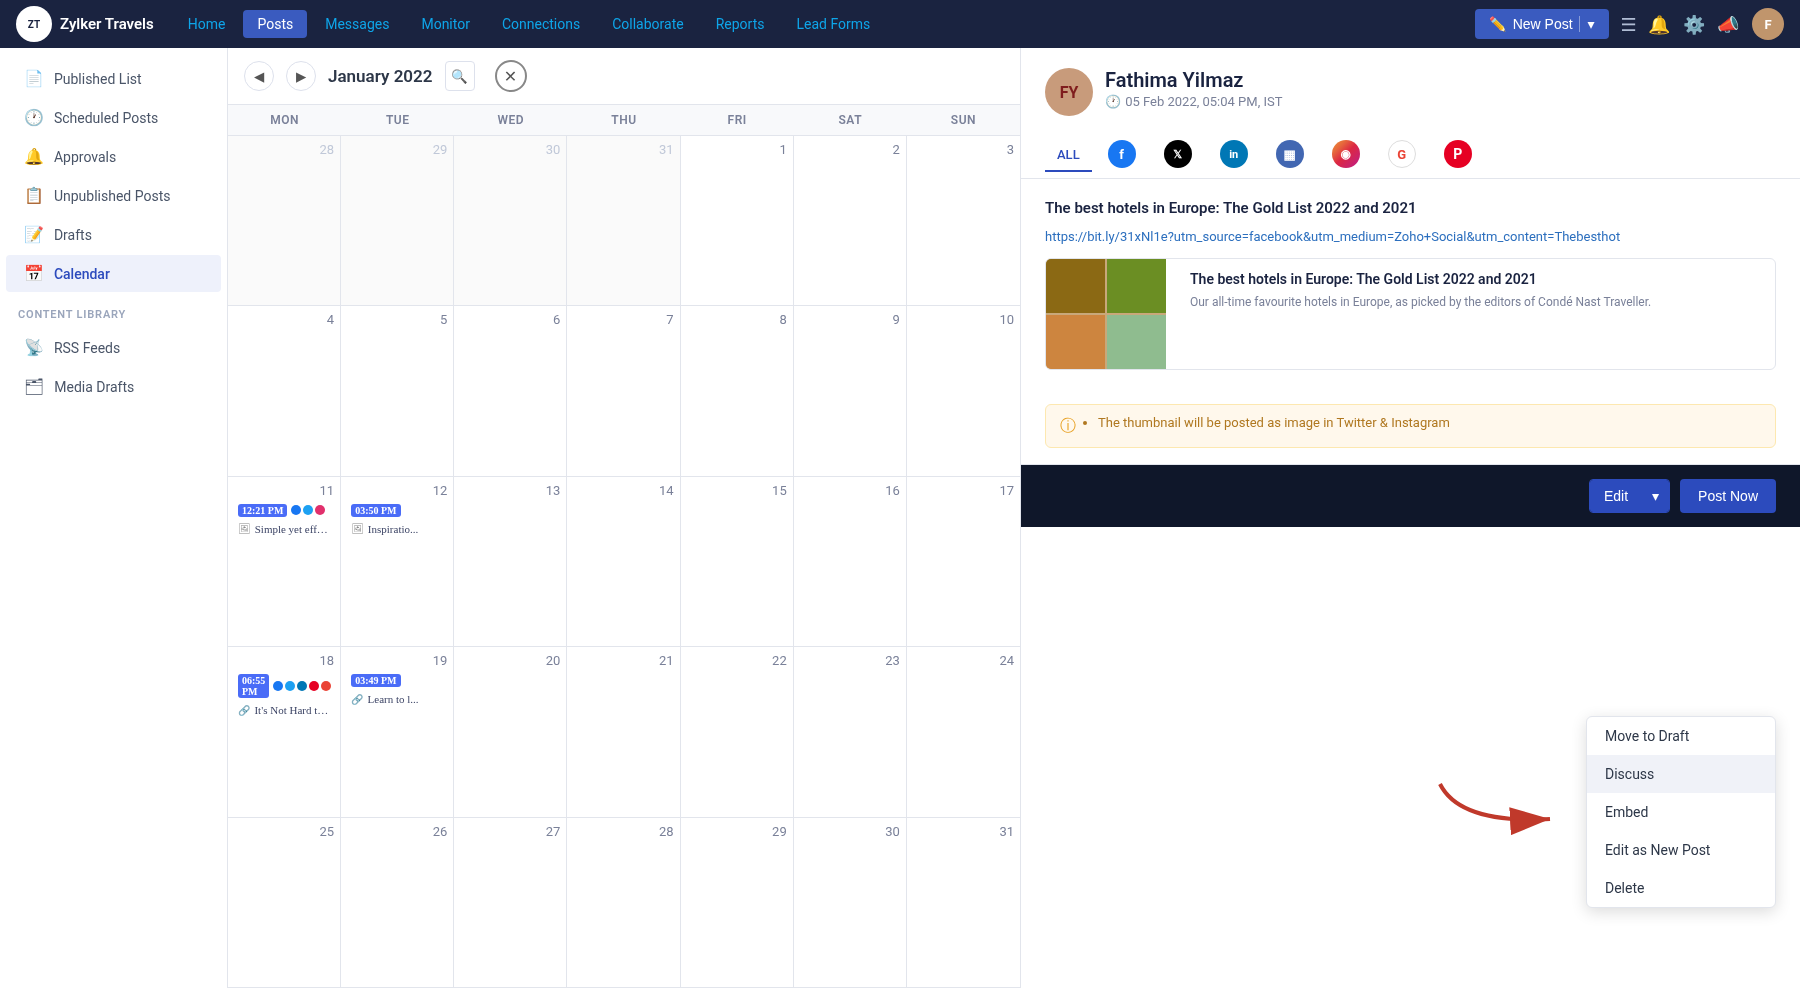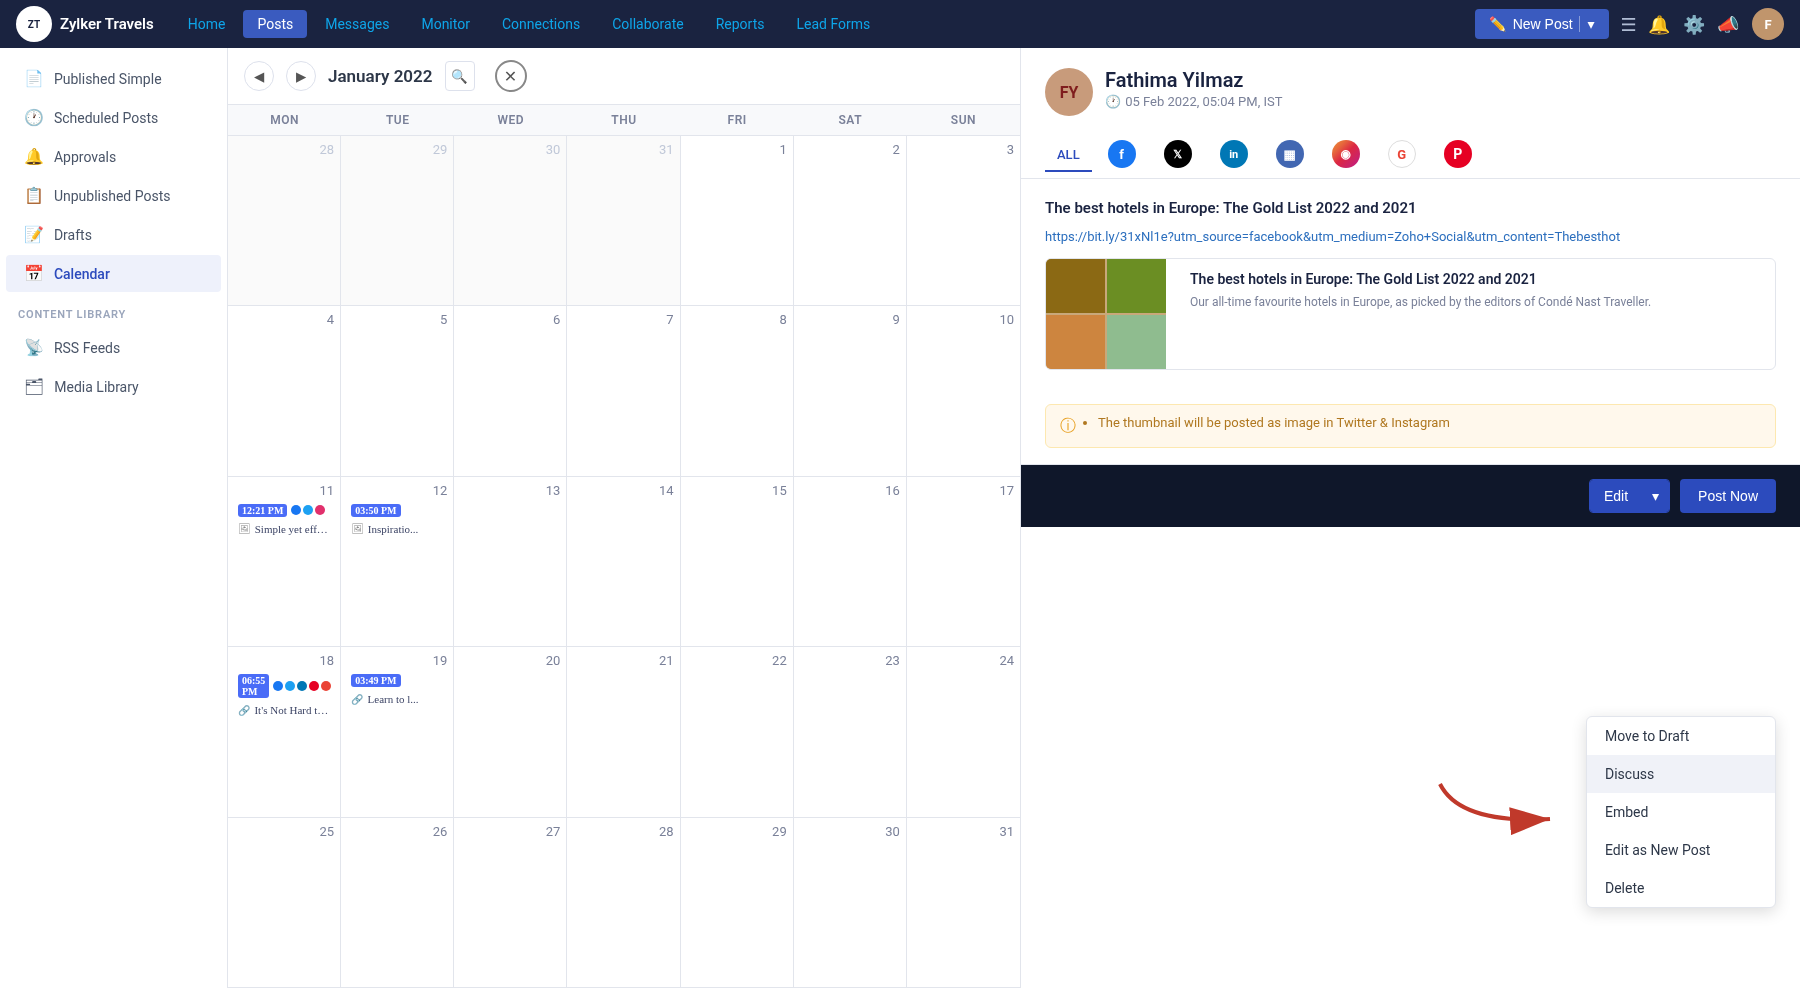--- a/index.html
+++ b/index.html
@@ -249,21 +249,21 @@
     <span class="nav-icon">📣</span>
     <div class="nav-avatar">F</div>
   </div>
 </nav>
 
 <div class="app-body">
 
   <aside class="sidebar">
     <div class="sidebar-item">
       <span class="icon">📄</span>
-      <span>Published Simple</span>
+      <span>Published List</span>
     </div>
     <div class="sidebar-item">
       <span class="icon">🕐</span>
       <span>Scheduled Posts</span>
     </div>
     <div class="sidebar-item">
       <span class="icon">🔔</span>
       <span>Approvals</span>
     </div>
     <div class="sidebar-item">
@@ -279,21 +279,21 @@
       <span>Calendar</span>
     </div>
 
     <div class="sidebar-section-label">CONTENT LIBRARY</div>
     <div class="sidebar-item">
       <span class="icon">📡</span>
       <span>RSS Feeds</span>
     </div>
     <div class="sidebar-item">
       <span class="icon">🗂</span>
-      <span>Media Library</span>
+      <span>Media Drafts</span>
     </div>
   </aside>
 
   <div class="main-content">
 
     <div class="calendar-header">
       <button class="cal-nav-btn">◀</button>
       <button class="cal-nav-btn">▶</button>
       <span class="cal-title">January 2022</span>
       <button class="cal-search-btn">🔍</button>

